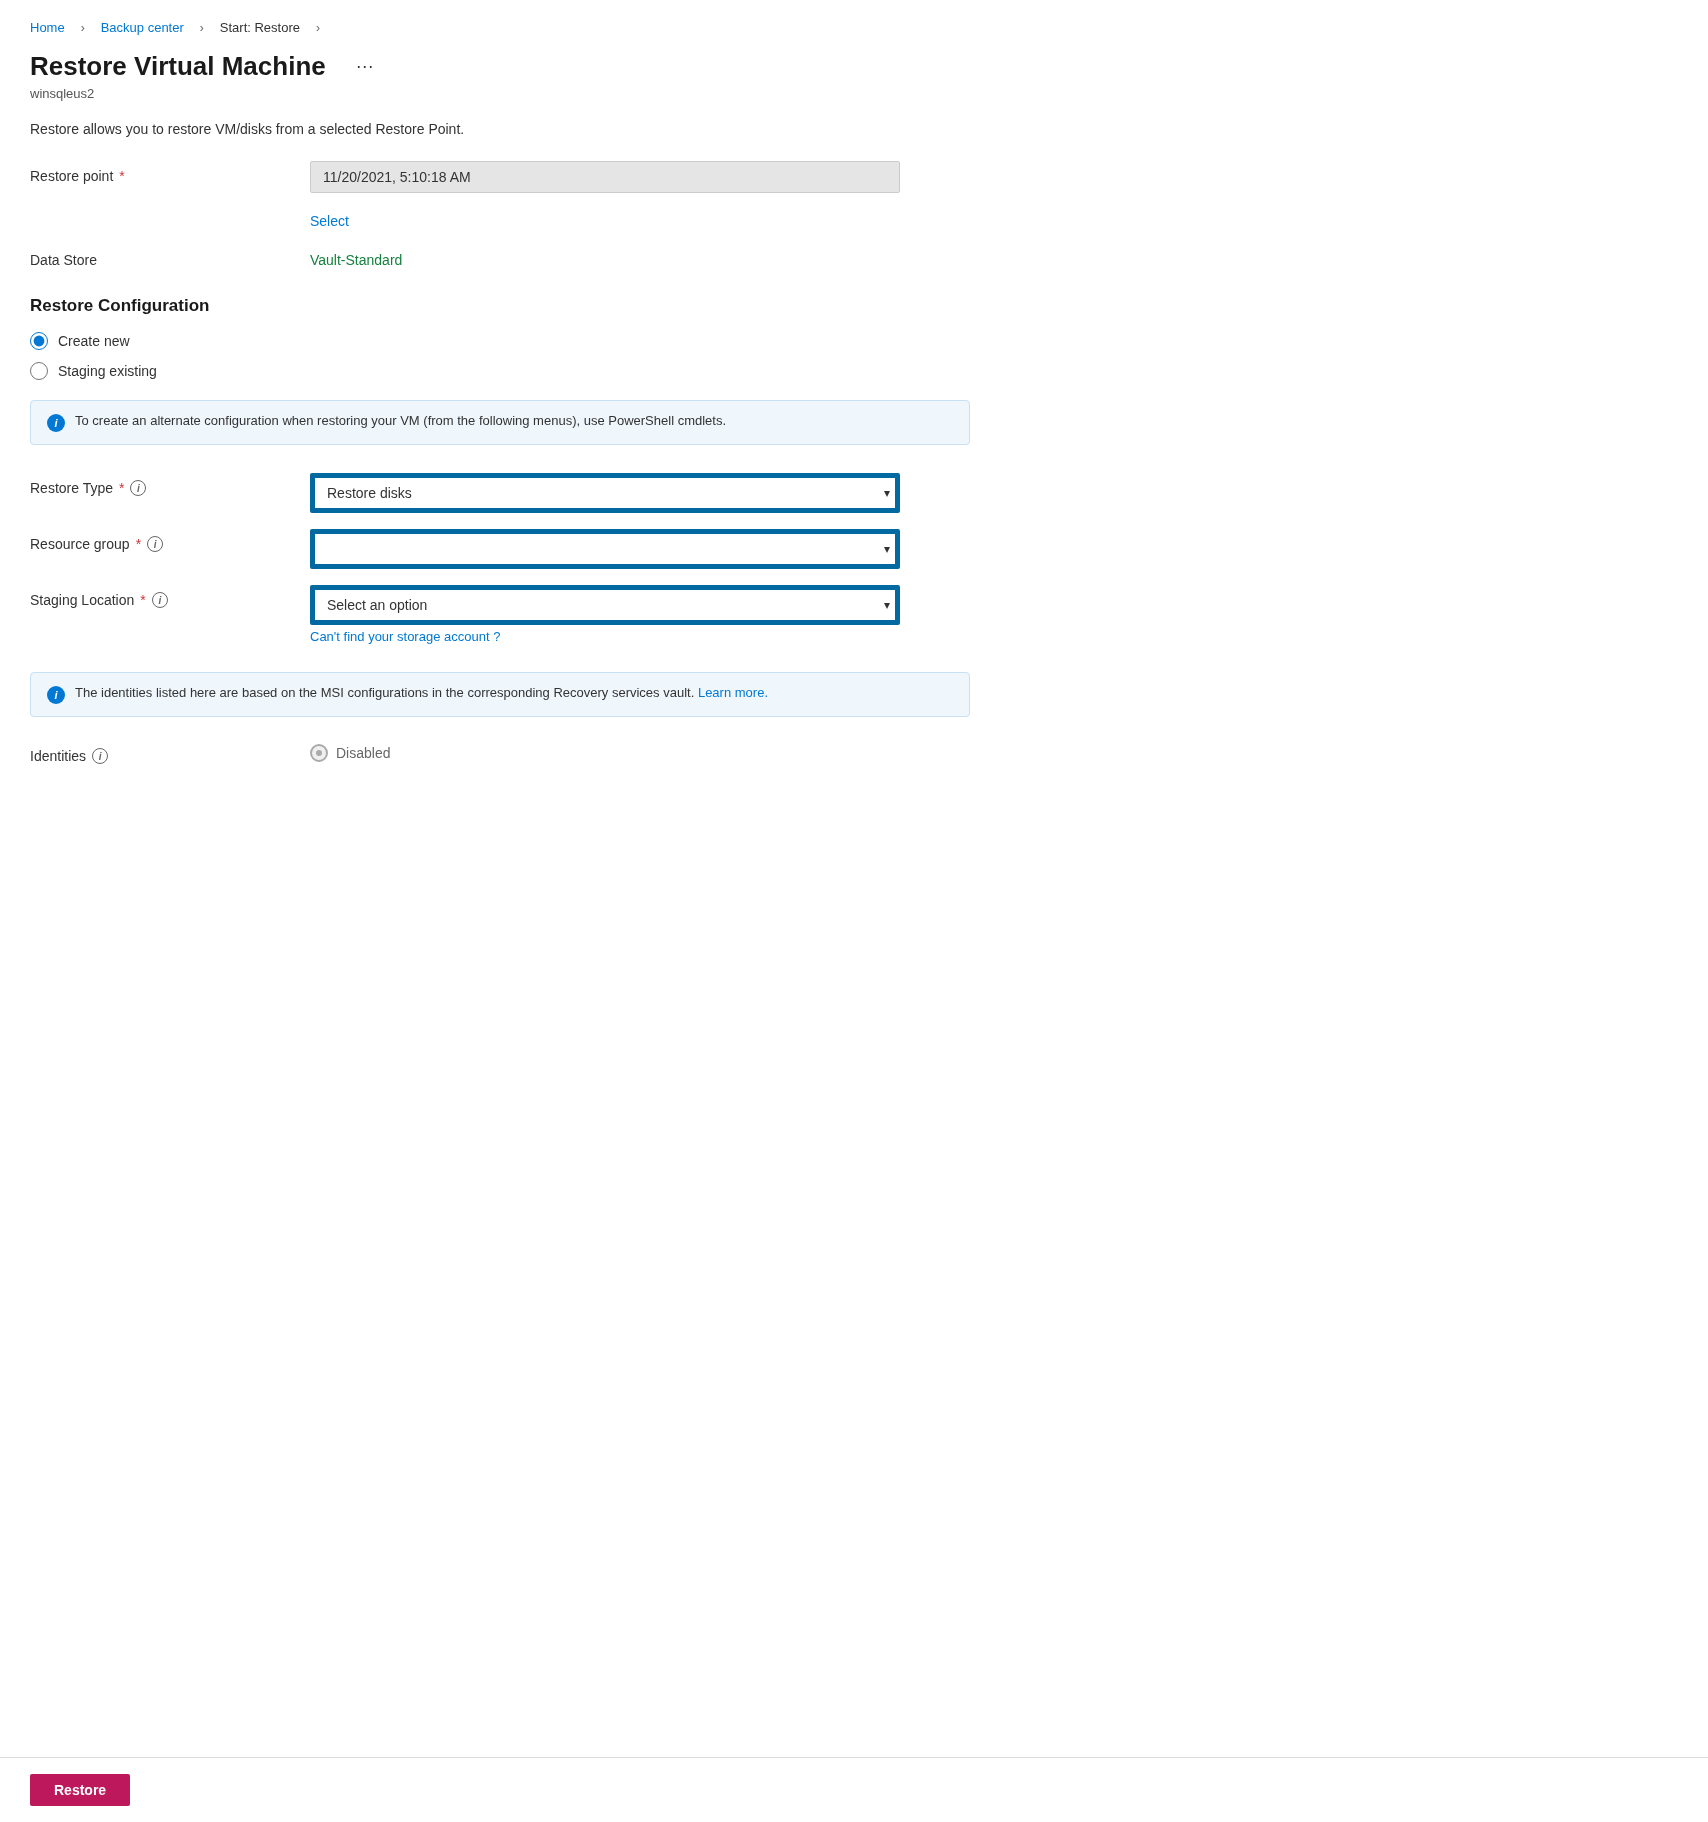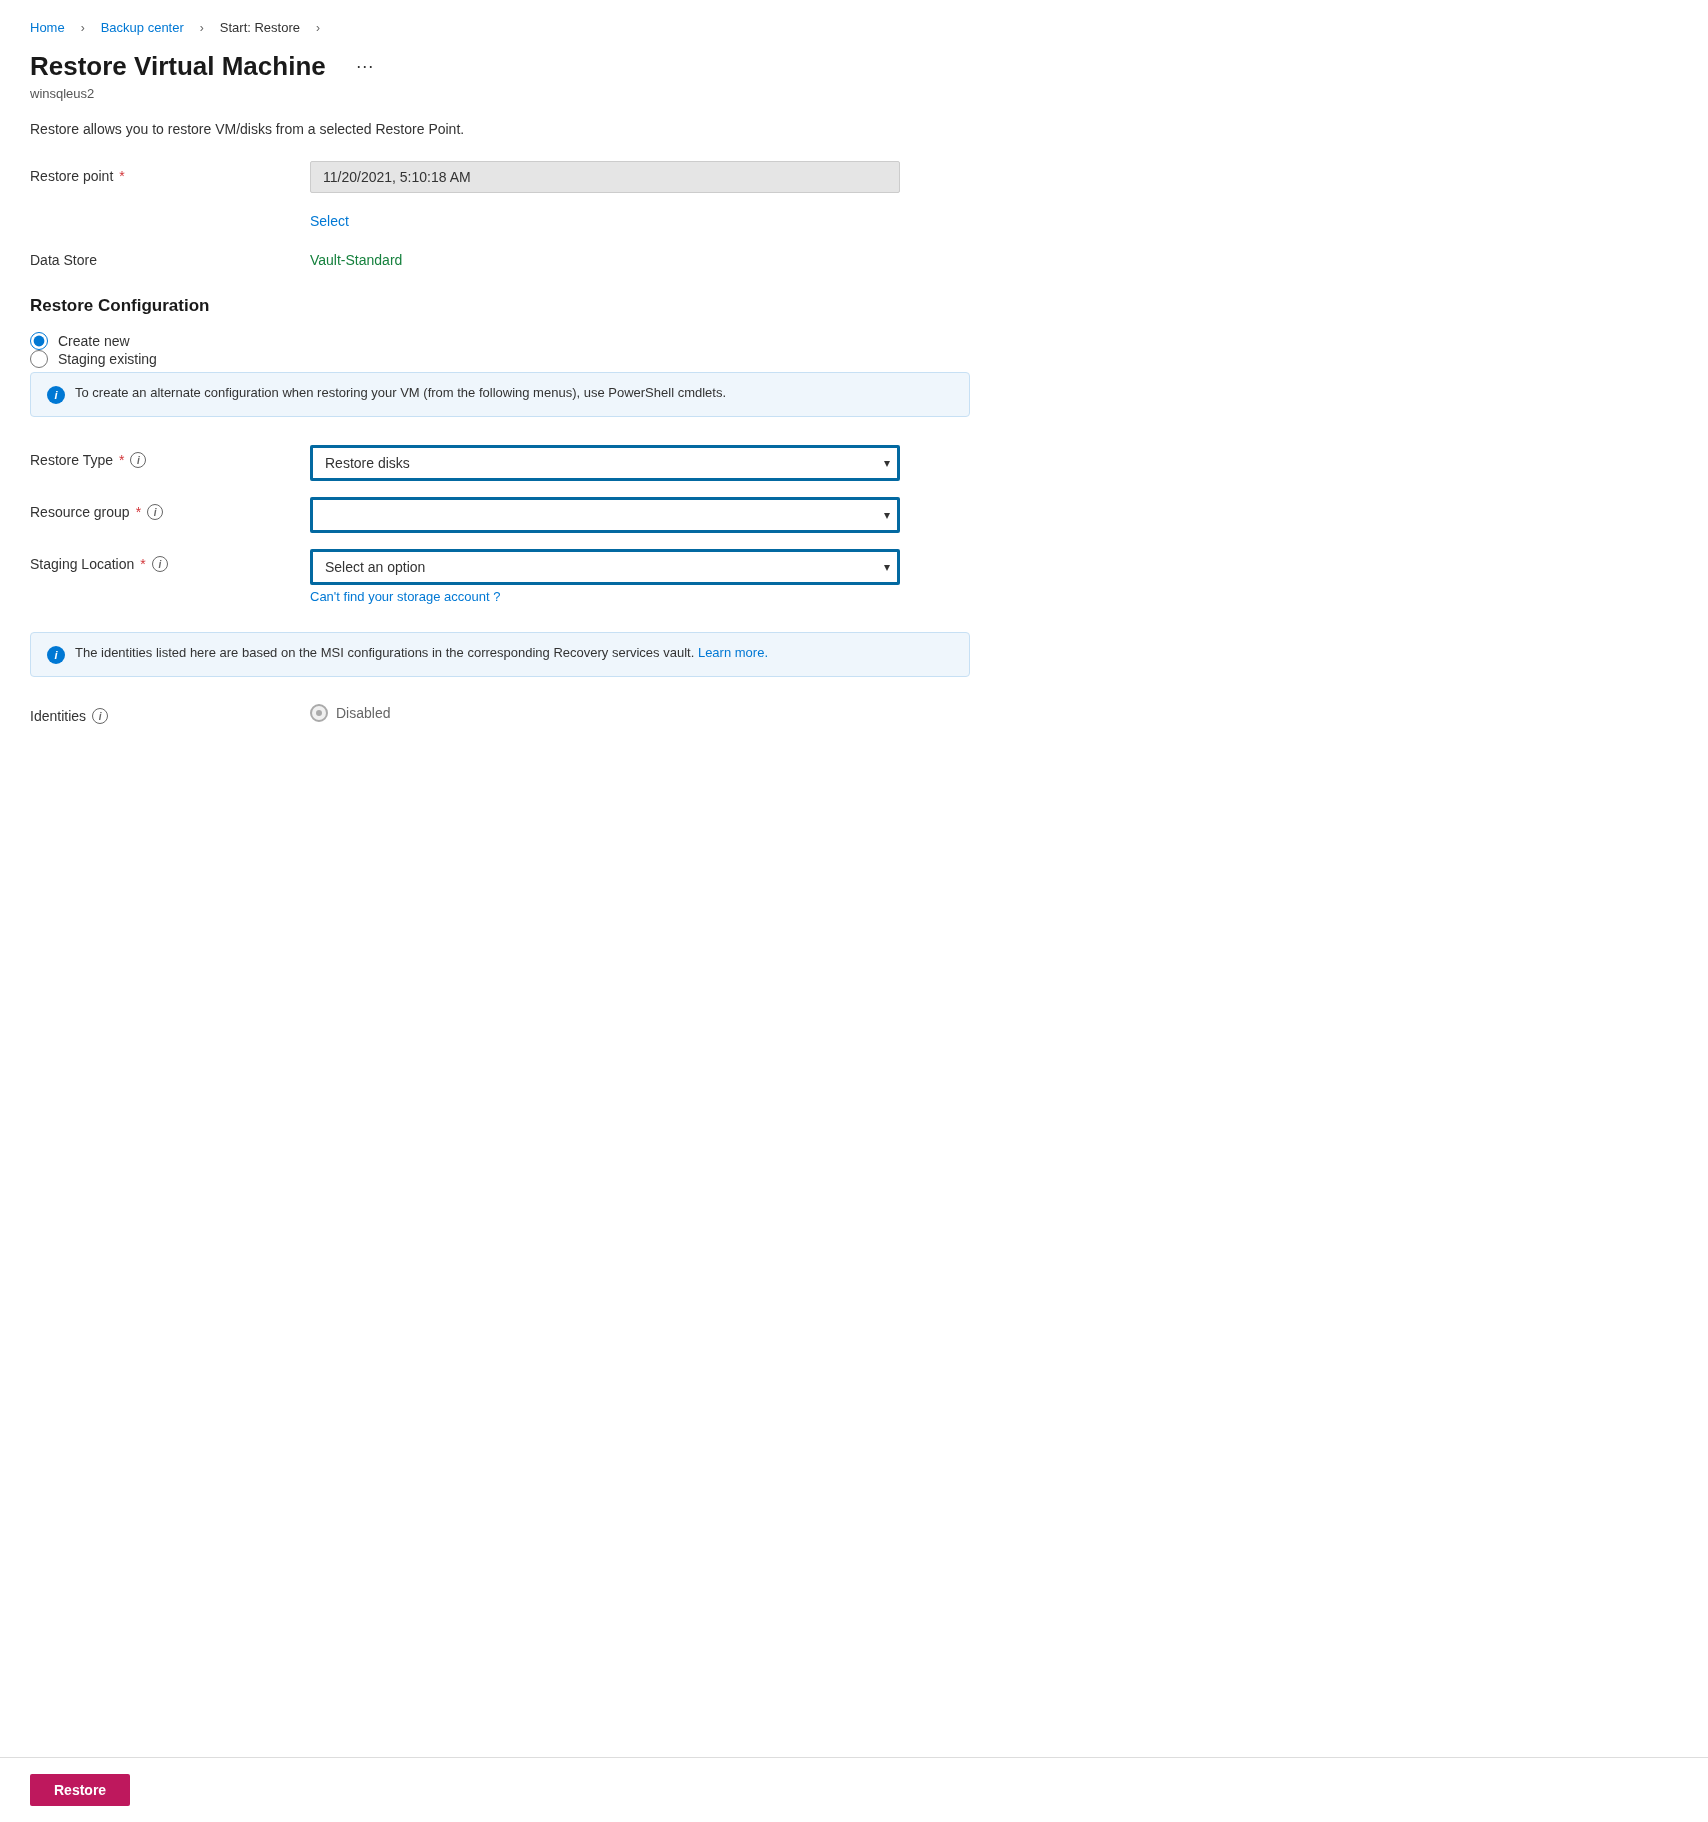--- a/index.html
+++ b/index.html
@@ -125,22 +125,22 @@
     }
     .section-heading {
       font-size: 17px;
       font-weight: 600;
       color: #1a1a1a;
       margin-bottom: 16px;
     }
     .radio-group {
       display: flex;
       flex-direction: column;
-      gap: 0;
-      margin-bottom: 4px;
+      gap: 12px;
+      margin-bottom: 20px;
     }
     .radio-option {
       display: flex;
       align-items: center;
       gap: 10px;
       cursor: pointer;
     }
     .radio-input {
       width: 18px;
       height: 18px;
@@ -184,21 +184,21 @@
     .info-banner-text a {
       color: #0078d4;
       text-decoration: none;
     }
     .dropdown-wrapper {
       position: relative;
       width: 590px;
     }
     .dropdown-wrapper select {
       width: 100%;
-      border: 3px solid #0369a1;
+      border: 5px solid #0369a1;
       padding: 7px 36px 7px 12px;
       font-size: 14px;
       color: #333;
       background: #fff;
       border-radius: 2px;
       cursor: pointer;
       appearance: none;
       -webkit-appearance: none;
     }
     .dropdown-arrow {

